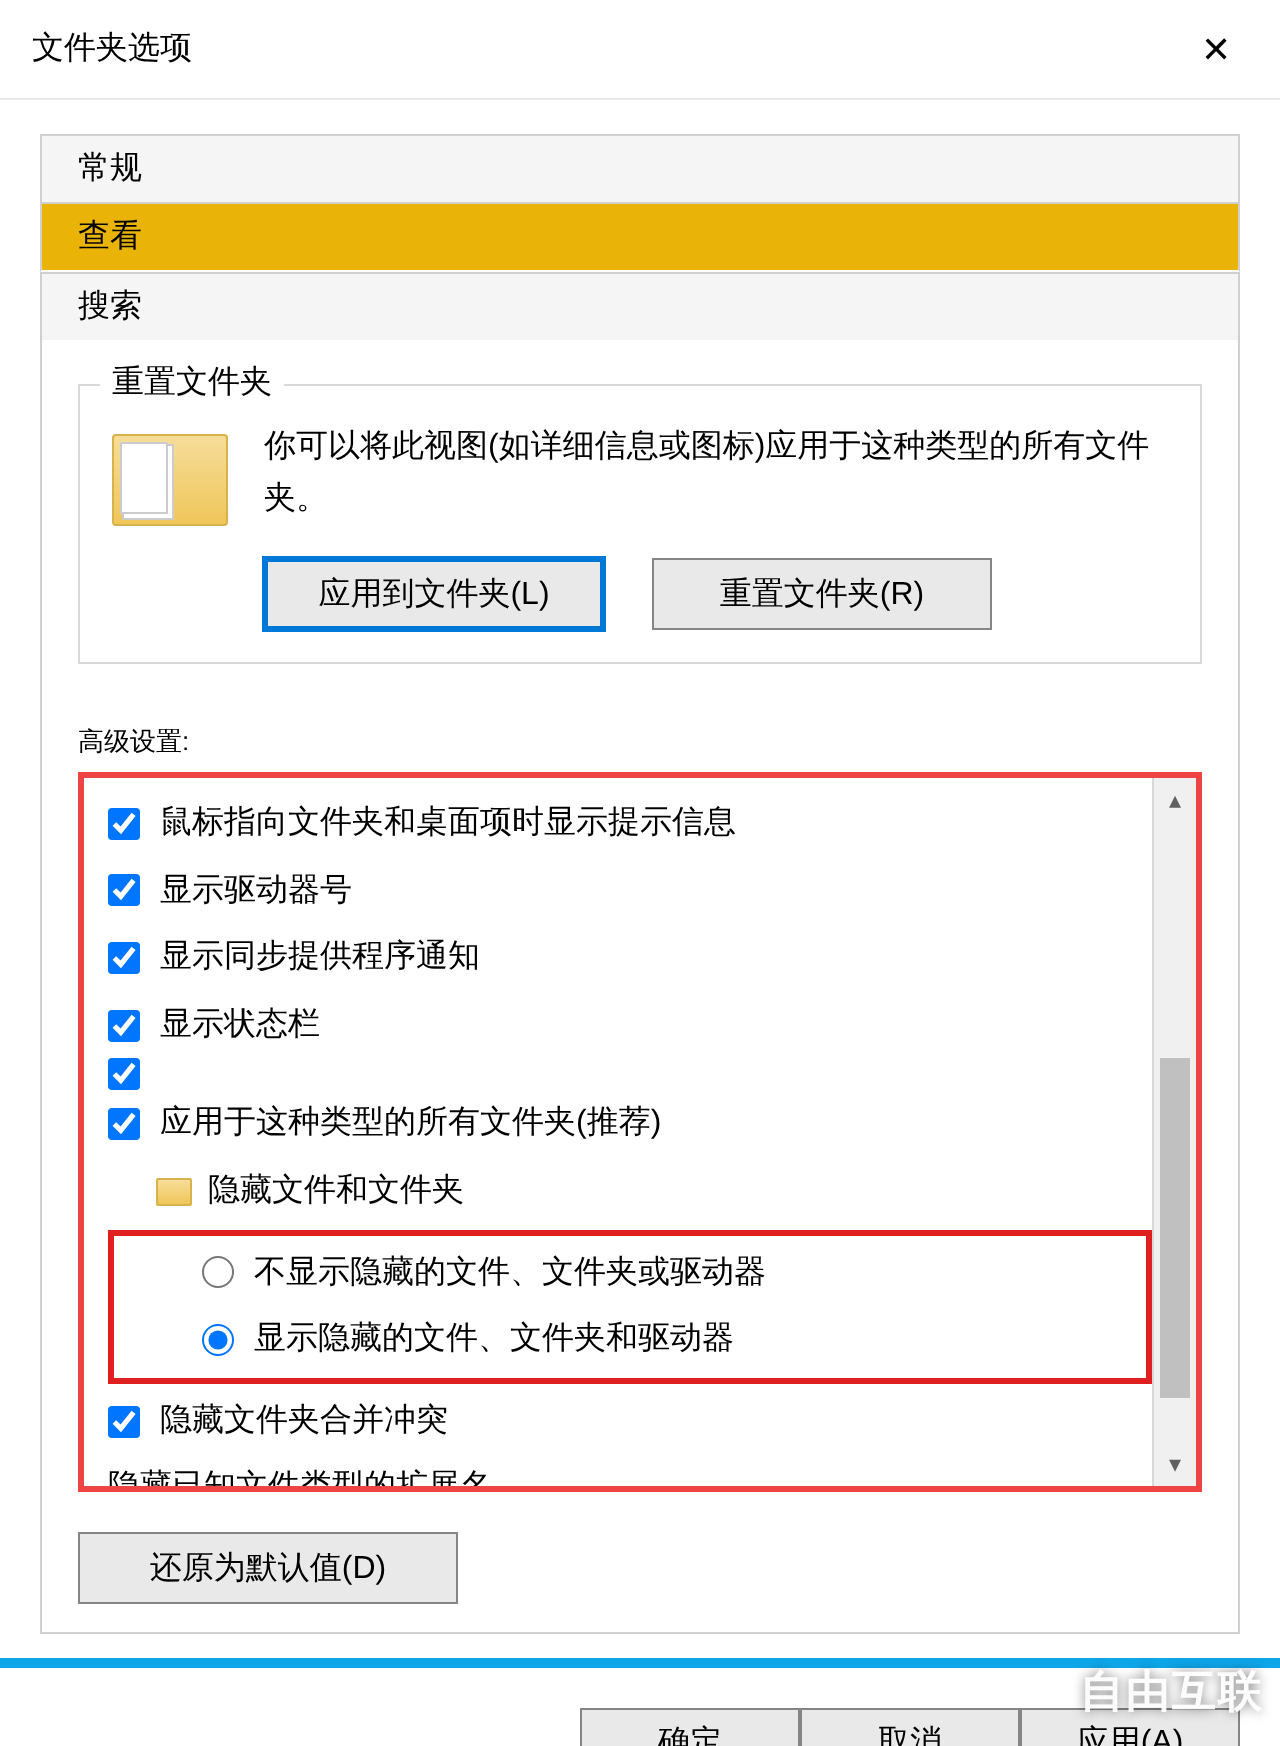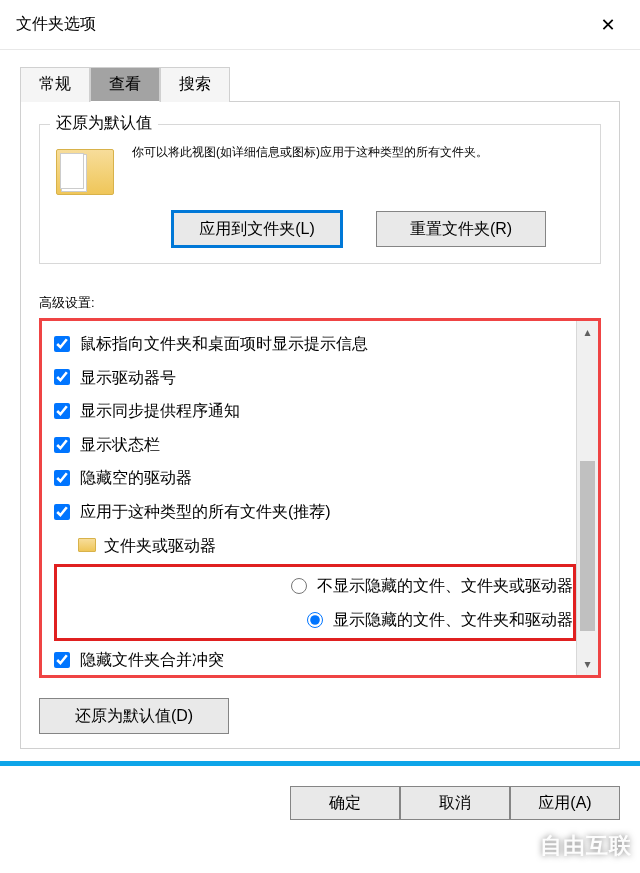--- a/index.html
+++ b/index.html
@@ -23,34 +23,35 @@
       width: 40px; height: 30px;
       display: flex; align-items: center; justify-content: center;
       font-size: 18px; cursor: pointer;
     }
     .dialog-body { padding: 16px 20px 12px 20px; }
 
     .tabs {
       display: flex;
       border-bottom: 1px solid #d0d0d0;
       margin-bottom: 0;
+      flex-direction: column;
     }
     .tab {
       padding: 6px 18px;
       border: 1px solid #d0d0d0;
       border-bottom: none;
       background: #f5f5f5;
       margin-right: 0;
       position: relative;
       top: 1px;
       cursor: pointer;
       font-size: 16px;
     }
     .tab.active {
-      background: #a3a3a3;
+      background: #eab308;
       border-bottom: 1px solid #fff;
       z-index: 2;
     }
 
     .tab-content {
       border: 1px solid #d0d0d0;
       border-top: none;
       padding: 22px 18px 14px 18px;
     }
 
@@ -79,26 +80,25 @@
     }
     .folder-icon::after {
       content: "";
       position: absolute;
       left: 3px; top: 3px;
       width: 22px; height: 34px;
       background: #fff;
       border: 1px solid #ccc;
       box-shadow: 2px 2px 0 #fff, 2px 2px 0 1px #ccc;
     }
-    .fv-text { flex: 1; line-height: 1.6; font-size: 12px; }
+    .fv-text { flex: 1; line-height: 1.6; font-size: 16px; }
     .fv-buttons {
-      display: flex; gap: 34px;
+      display: flex; gap: 24px;
       margin-top: 16px;
       margin-left: 78px;
-      justify-content: center;
     }
     .btn {
       min-width: 170px;
       height: 36px;
       border: 1px solid #858585;
       background: #e9e9e9;
       font-size: 16px;
       cursor: pointer;
     }
     .btn.focus {
@@ -134,21 +134,21 @@
     .adv-items {
       padding: 6px 22px 6px 12px;
       line-height: 2.1;
       font-size: 16px;
     }
     .row { display:flex; align-items:center; white-space:nowrap; }
     .row input[type=checkbox], .row input[type=radio] {
       width:16px; height:16px; margin-right:10px;
     }
     .indent1 { padding-left: 24px; }
-    .indent2 { padding-left: 44px; justify-content: flex-end; }
+    .indent2 { padding-left: 44px; }
     .mini-folder {
       display:inline-block;width:18px;height:14px;
       background:linear-gradient(#f7dd9a,#efc659);
       border:1px solid #d8b24a;border-radius:1px;
       margin-right:8px;vertical-align:middle;
     }
     .red-box {
       border: 3px solid #e02020;
       margin: 2px 0;
       padding: 2px 0;
@@ -187,21 +187,21 @@
 
   <div class="tabs">
     <div class="tab">常规</div>
     <div class="tab active">查看</div>
     <div class="tab">搜索</div>
   </div>
 
   <div class="tab-content">
 
     <div class="groupbox">
-      <div class="group-legend">还原为默认值</div>
+      <div class="group-legend">重置文件夹</div>
       <div class="fv-row">
         <div class="folder-icon"></div>
         <div class="fv-text">你可以将此视图(如详细信息或图标)应用于这种类型的所有文件夹。</div>
       </div>
       <div class="fv-buttons">
         <button class="btn focus">应用到文件夹(L)</button>
         <button class="btn">重置文件夹(R)</button>
       </div>
     </div>
 
@@ -220,29 +220,28 @@
         <div class="row">
             <input type="checkbox" checked="" style="">
             <span>显示同步提供程序通知</span>
           </div>
         <div class="row">
             <input type="checkbox" checked="" style="">
             <span>显示状态栏</span>
           </div>
         <div class="row">
             <input type="checkbox" checked="" style="">
-            <span>隐藏空的驱动器</span>
           </div>
         <div class="row">
             <input type="checkbox" checked="" style="">
             <span>应用于这种类型的所有文件夹(推荐)</span>
           </div>
         <div class="row indent1">
             <span class="mini-folder"></span>
-            <span>文件夹或驱动器</span>
+            <span>隐藏文件和文件夹</span>
           </div>
         <div class="red-box">
           <div class="row indent2">
               <input type="radio" name="hf" style="">
               <span>不显示隐藏的文件、文件夹或驱动器</span>
             </div>
           <div class="row indent2">
               <input type="radio" name="hf" checked="" style="">
               <span>显示隐藏的文件、文件夹和驱动器</span>
             </div>

